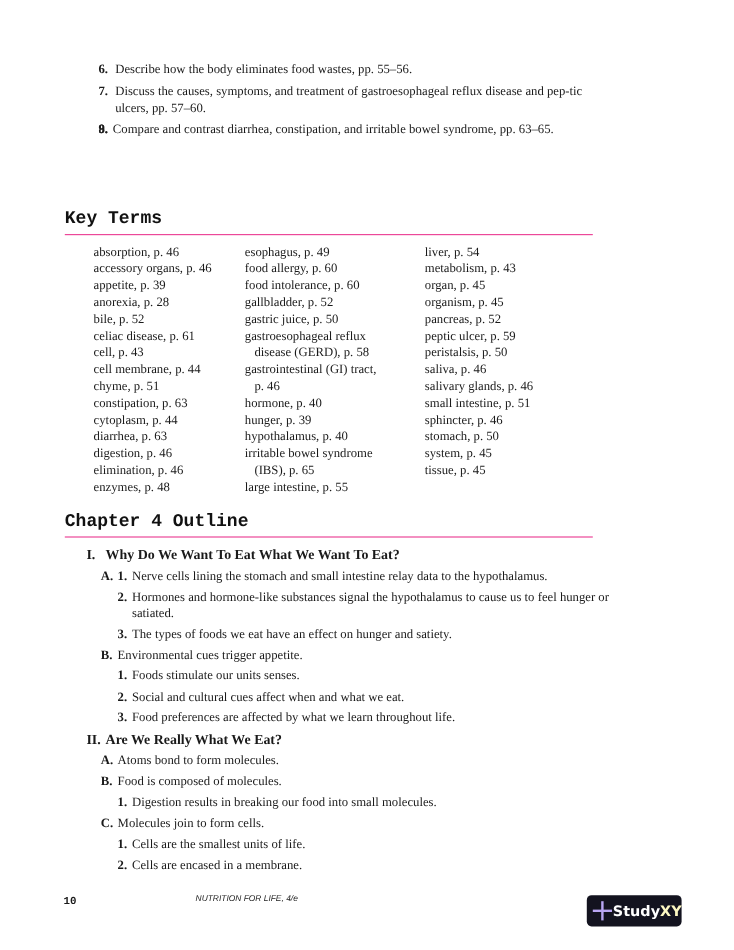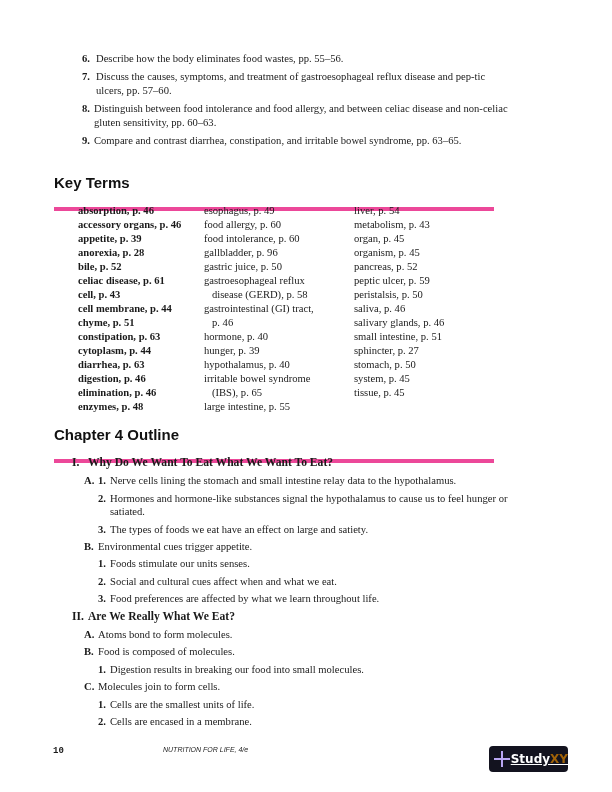--- a/index.html
+++ b/index.html
@@ -11,75 +11,74 @@
 
     
     .objectives { position: absolute; left: 82px; top: 52px; width: 430px; font-size: 10.6px; line-height: 13.4px; }
     .obj { position: relative; padding-left: 14px; margin-bottom: 5px; }
     .obj .num { position: absolute; left: 0; top: 0; font-weight: bold; }
     .obj.tight { padding-left: 12px; }
 
     
     .section-heading {
       position: absolute; left: 54px; width: 440px;
-      font-family: Liberation Sans, sans-serif; font-weight: bold; font-size: 15px;
-      color: #111; border-bottom: 4px solid #ec4899; padding-bottom: 16px;
+      font-family: Liberation Mono, monospace; font-weight: bold; font-size: 15px;
+      color: #111; border-bottom: 1px solid #ec4899; padding-bottom: 4px;
     }
     .kt-heading { top: 174px; }
     .outline-heading { top: 426px; }
 
     
     .terms { position: absolute; top: 204px; font-size: 10.6px; line-height: 14px; }
     .terms .term { white-space: nowrap; }
     .terms .term.cont { padding-left: 8px; }
-    .col1 { left: 78px; font-weight: bold; }
+    .col1 { left: 78px; }
     .col2 { left: 204px; }
     .col3 { left: 354px; }
 
     
     .outline { position: absolute; left: 0; top: 456px; width: 612px; font-size: 10.6px; line-height: 13.4px; }
     .roman { position: relative; left: 72px; padding-left: 16px; font-weight: bold; font-size: 11.6px; margin-bottom: 5px; width: 420px; }
     .roman .num { position: absolute; left: 0; }
     .letter { position: relative; left: 84px; padding-left: 14px; margin-bottom: 4px; width: 410px; }
     .letter .num { position: absolute; left: 0; font-weight: bold; }
     .sub { position: relative; left: 98px; padding-left: 12px; margin-bottom: 4px; width: 400px; }
     .sub .num { position: absolute; left: 0; font-weight: bold; }
 
     
     .footer-page { position: absolute; left: 53px; top: 746px; font-family: Liberation Mono, monospace; font-weight: bold; font-size: 9px; }
     .footer-title { position: absolute; left: 163px; top: 746px; font-family: "Liberation Sans", sans-serif; font-style: italic; font-size: 7px; color: #222; }
 
     .badge {
       position: absolute; left: 489px; top: 746px; width: 79px; height: 26px;
       background: #13131f; border-radius: 4px; display: flex; align-items: center;
-      font-family: "DejaVu Sans", sans-serif; font-weight: bold; font-size: 12px; color: #ffffff; text-decoration: underline;
+      font-family: "DejaVu Sans", sans-serif; font-weight: bold; font-size: 12px; color: #ffffff;
     }
     .badge .plus { width: 16px; height: 16px; margin-left: 5px; margin-right: 5px; position: relative; }
     .badge .plus:before, .badge .plus:after { content: ""; position: absolute; background: #b9a6f3; }
     .badge .plus:before { left: 7px; top: 0; width: 1.5px; height: 16px; }
     .badge .plus:after { left: 0; top: 7px; width: 16px; height: 1.5px; }
-    .badge .xy { color: #a16207; }
+    .badge .xy { color: #fef9c3; }
   </style>
 </head>
 <body>
 
 <div class="page">
 
   <div class="objectives">
     <div class="obj">
       <span class="num">6.</span>
       <span>Describe how the body eliminates food wastes, pp. 55–56.</span>
     </div>
     <div class="obj">
       <span class="num">7.</span>
       <span>Discuss the causes, symptoms, and treatment of gastroesophageal reflux disease and pep-tic ulcers, pp. 57–60.</span>
     </div>
     <div class="obj tight">
       <span class="num">8.</span>
-      <span>Distinguish between food intolerance and food allergy, and between celiac disease and non-celiac gluten sensitivity, pp. 60–63.</span>
     </div>
     <div class="obj tight">
       <span class="num">9.</span>
       <span>Compare and contrast diarrhea, constipation, and irritable bowel syndrome, pp. 63–65.</span>
     </div>
   </div>
 
   <div class="section-heading kt-heading">Key Terms</div>
 
   <div class="terms col1">
@@ -97,21 +96,21 @@
     <div class="term">diarrhea, p. 63</div>
     <div class="term">digestion, p. 46</div>
     <div class="term">elimination, p. 46</div>
     <div class="term">enzymes, p. 48</div>
   </div>
 
   <div class="terms col2">
     <div class="term">esophagus, p. 49</div>
     <div class="term">food allergy, p. 60</div>
     <div class="term">food intolerance, p. 60</div>
-    <div class="term">gallbladder, p. 96</div>
+    <div class="term">gallbladder, p. 52</div>
     <div class="term">gastric juice, p. 50</div>
     <div class="term">gastroesophageal reflux</div>
     <div class="term cont">disease (GERD), p. 58</div>
     <div class="term">gastrointestinal (GI) tract,</div>
     <div class="term cont">p. 46</div>
     <div class="term">hormone, p. 40</div>
     <div class="term">hunger, p. 39</div>
     <div class="term">hypothalamus, p. 40</div>
     <div class="term">irritable bowel syndrome</div>
     <div class="term cont">(IBS), p. 65</div>
@@ -122,21 +121,21 @@
     <div class="term">liver, p. 54</div>
     <div class="term">metabolism, p. 43</div>
     <div class="term">organ, p. 45</div>
     <div class="term">organism, p. 45</div>
     <div class="term">pancreas, p. 52</div>
     <div class="term">peptic ulcer, p. 59</div>
     <div class="term">peristalsis, p. 50</div>
     <div class="term">saliva, p. 46</div>
     <div class="term">salivary glands, p. 46</div>
     <div class="term">small intestine, p. 51</div>
-    <div class="term">sphincter, p. 27</div>
+    <div class="term">sphincter, p. 46</div>
     <div class="term">stomach, p. 50</div>
     <div class="term">system, p. 45</div>
     <div class="term">tissue, p. 45</div>
   </div>
 
   <div class="section-heading outline-heading">Chapter 4 Outline</div>
 
   <div class="outline">
     <div class="roman">
       <span class="num">I.</span>
@@ -148,21 +147,21 @@
     <div class="sub">
       <span class="num">1.</span>
       <span>Nerve cells lining the stomach and small intestine relay data to the hypothalamus.</span>
     </div>
     <div class="sub">
       <span class="num">2.</span>
       <span>Hormones and hormone-like substances signal the hypothalamus to cause us to feel hunger or satiated.</span>
     </div>
     <div class="sub">
       <span class="num">3.</span>
-      <span>The types of foods we eat have an effect on large and satiety.</span>
+      <span>The types of foods we eat have an effect on hunger and satiety.</span>
     </div>
     <div class="letter">
       <span class="num">B.</span>
       <span>Environmental cues trigger appetite.</span>
     </div>
     <div class="sub">
       <span class="num">1.</span>
       <span>Foods stimulate our units senses.</span>
     </div>
     <div class="sub">

